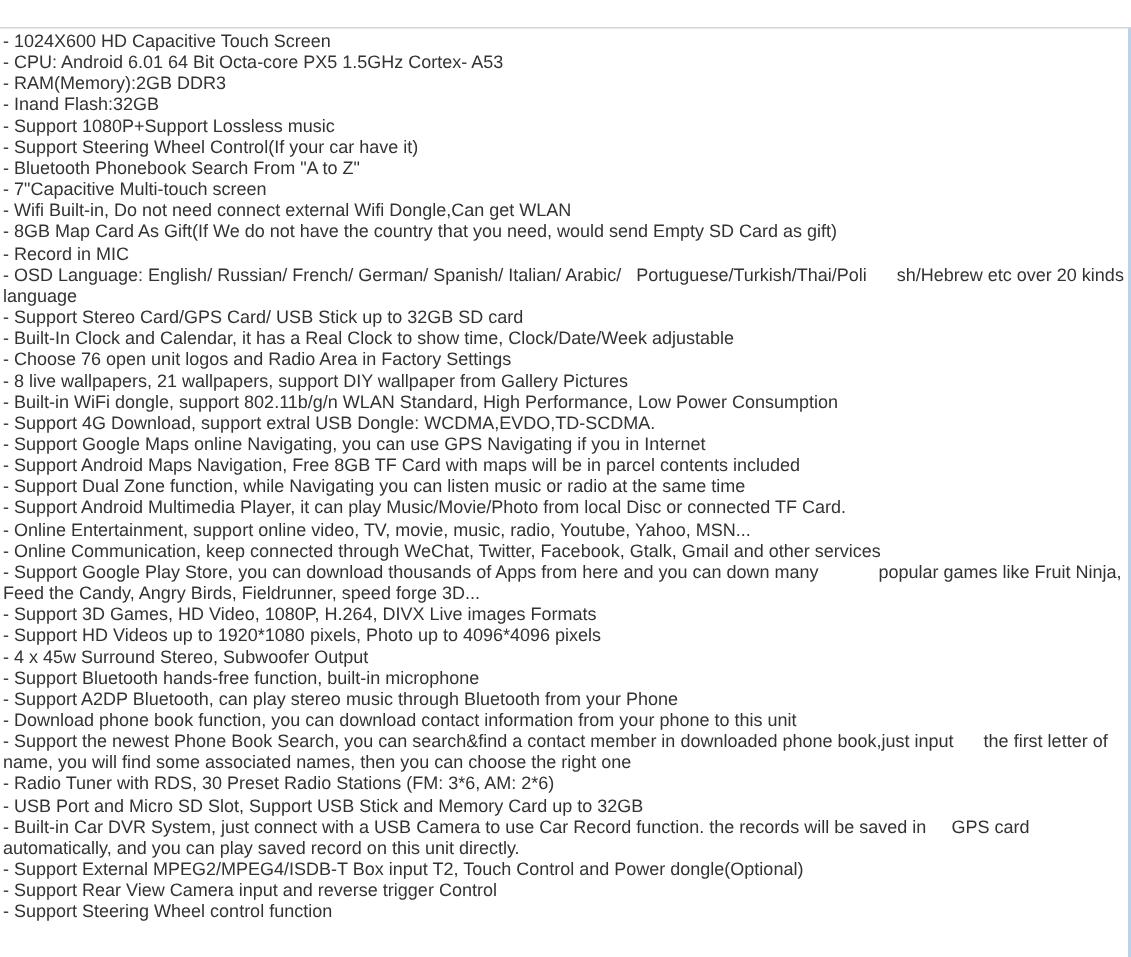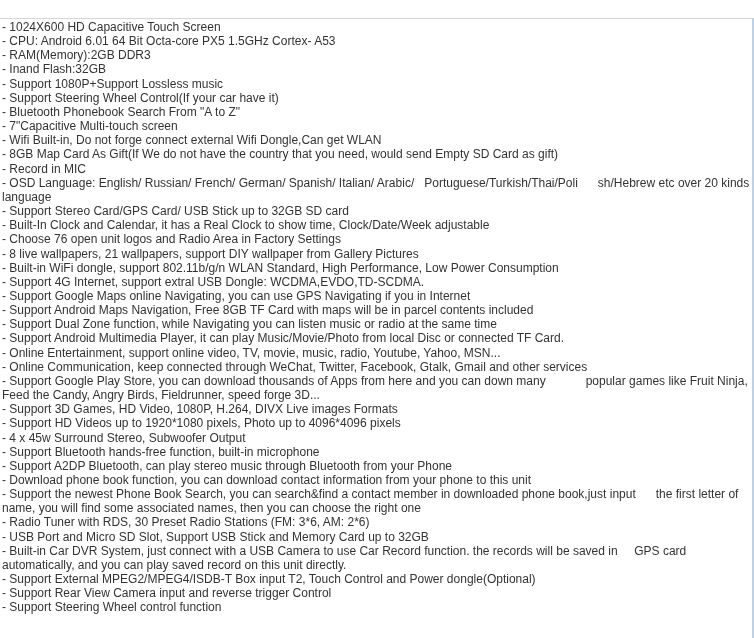--- a/index.html
+++ b/index.html
@@ -35,30 +35,30 @@
 <div class="page">
   <div class="spec-list">
       <div class="spec-line">- 1024X600 HD Capacitive Touch Screen</div>
       <div class="spec-line">- CPU: Android 6.01 64 Bit Octa-core PX5 1.5GHz Cortex- A53</div>
       <div class="spec-line">- RAM(Memory):2GB DDR3</div>
       <div class="spec-line">- Inand Flash:32GB</div>
       <div class="spec-line">- Support 1080P+Support Lossless music</div>
       <div class="spec-line">- Support Steering Wheel Control(If your car have it)</div>
       <div class="spec-line">- Bluetooth Phonebook Search From "A to Z"</div>
       <div class="spec-line">- 7"Capacitive Multi-touch screen</div>
-      <div class="spec-line">- Wifi Built-in, Do not forge connect external Wifi Dongle,Can get WLAN</div>
+      <div class="spec-line">- Wifi Built-in, Do not need connect external Wifi Dongle,Can get WLAN</div>
       <div class="spec-line">- 8GB Map Card As Gift(If We do not have the country that you need, would send Empty SD Card as gift)</div>
       <div class="spec-line">- Record in MIC</div>
       <div class="spec-line">- OSD Language: English/ Russian/ French/ German/ Spanish/ Italian/ Arabic/   Portuguese/Turkish/Thai/Poli      sh/Hebrew etc over 20 kinds language</div>
       <div class="spec-line">- Support Stereo Card/GPS Card/ USB Stick up to 32GB SD card</div>
       <div class="spec-line">- Built-In Clock and Calendar, it has a Real Clock to show time, Clock/Date/Week adjustable</div>
       <div class="spec-line">- Choose 76 open unit logos and Radio Area in Factory Settings</div>
       <div class="spec-line">- 8 live wallpapers, 21 wallpapers, support DIY wallpaper from Gallery Pictures</div>
       <div class="spec-line">- Built-in WiFi dongle, support 802.11b/g/n WLAN Standard, High Performance, Low Power Consumption</div>
-      <div class="spec-line">- Support 4G Internet, support extral USB Dongle: WCDMA,EVDO,TD-SCDMA.</div>
+      <div class="spec-line">- Support 4G Download, support extral USB Dongle: WCDMA,EVDO,TD-SCDMA.</div>
       <div class="spec-line">- Support Google Maps online Navigating, you can use GPS Navigating if you in Internet</div>
       <div class="spec-line">- Support Android Maps Navigation, Free 8GB TF Card with maps will be in parcel contents included</div>
       <div class="spec-line">- Support Dual Zone function, while Navigating you can listen music or radio at the same time</div>
       <div class="spec-line">- Support Android Multimedia Player, it can play Music/Movie/Photo from local Disc or connected TF Card.</div>
       <div class="spec-line">- Online Entertainment, support online video, TV, movie, music, radio, Youtube, Yahoo, MSN...</div>
       <div class="spec-line">- Online Communication, keep connected through WeChat, Twitter, Facebook, Gtalk, Gmail and other services</div>
       <div class="spec-line">- Support Google Play Store, you can download thousands of Apps from here and you can down many            popular games like Fruit Ninja, Feed the Candy, Angry Birds, Fieldrunner, speed forge 3D...</div>
       <div class="spec-line">- Support 3D Games, HD Video, 1080P, H.264, DIVX Live images Formats</div>
       <div class="spec-line">- Support HD Videos up to 1920*1080 pixels, Photo up to 4096*4096 pixels</div>
       <div class="spec-line">- 4 x 45w Surround Stereo, Subwoofer Output</div>

